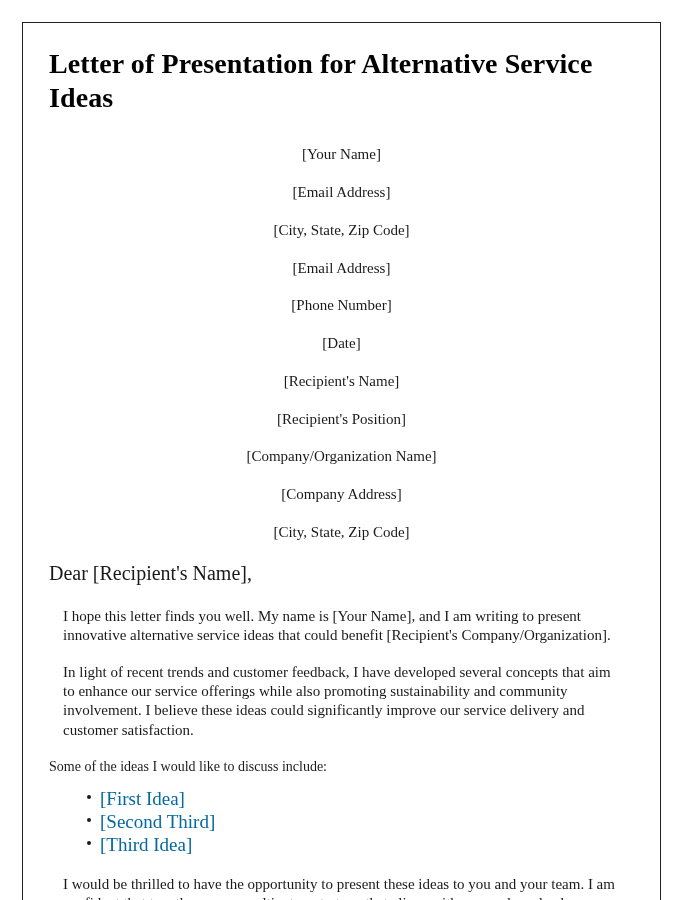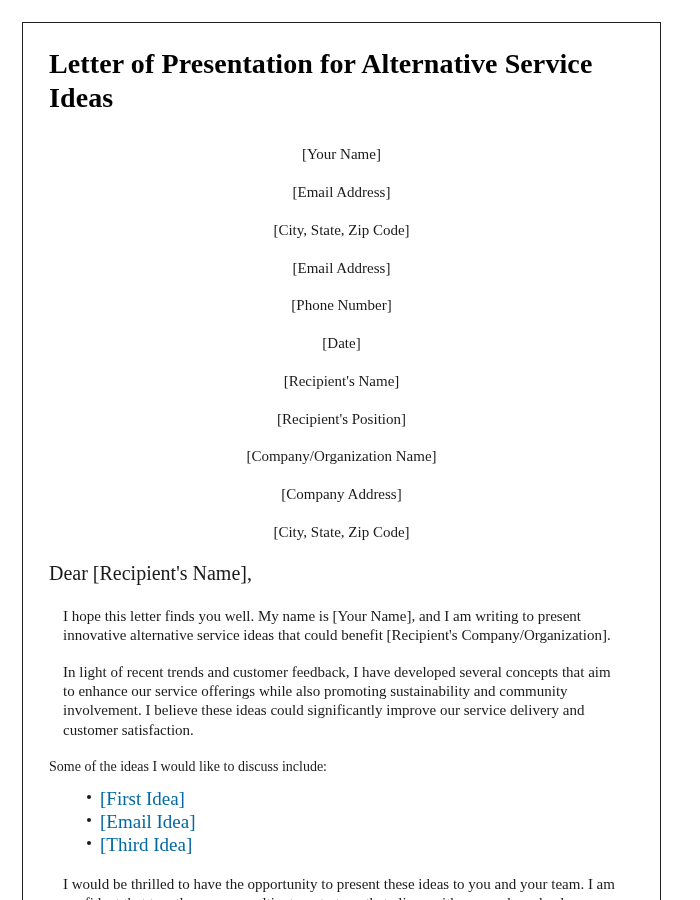--- a/index.html
+++ b/index.html
@@ -122,20 +122,20 @@
     <p class="salutation">Dear [Recipient's Name],</p>
 
     <p class="body-para">I hope this letter finds you well. My name is [Your Name], and I am writing to present innovative alternative service ideas that could benefit [Recipient's Company/Organization].</p>
 
     <p class="body-para">In light of recent trends and customer feedback, I have developed several concepts that aim to enhance our service offerings while also promoting sustainability and community involvement. I believe these ideas could significantly improve our service delivery and customer satisfaction.</p>
 
     <p class="lead-in">Some of the ideas I would like to discuss include:</p>
 
     <ul class="idea-list">
       <li>[First Idea]</li>
-      <li>[Email Idea]</li>
+      <li>[Second Third]</li>
       <li>[Third Idea]</li>
     </ul>
 
     <p class="body-para">I would be thrilled to have the opportunity to present these ideas to you and your team. I am confident that together we can cultivate a strategy that aligns with our goals and values.</p>
 
   </div>
 </div>
 
 </body></html>

